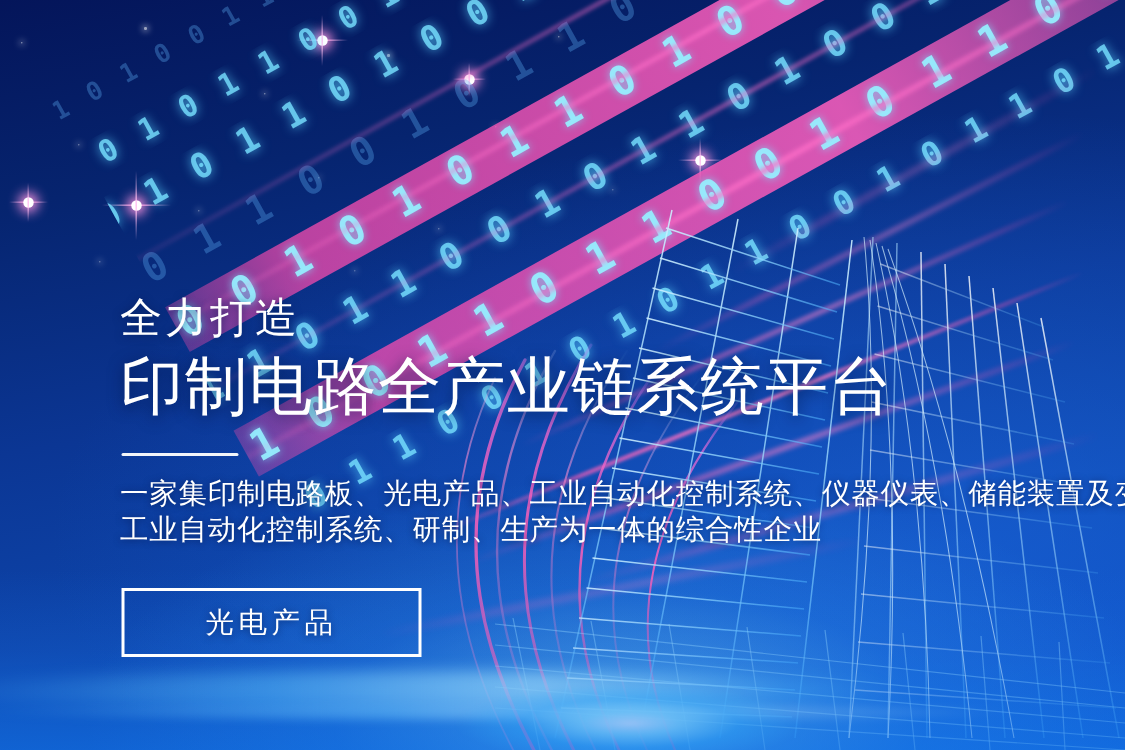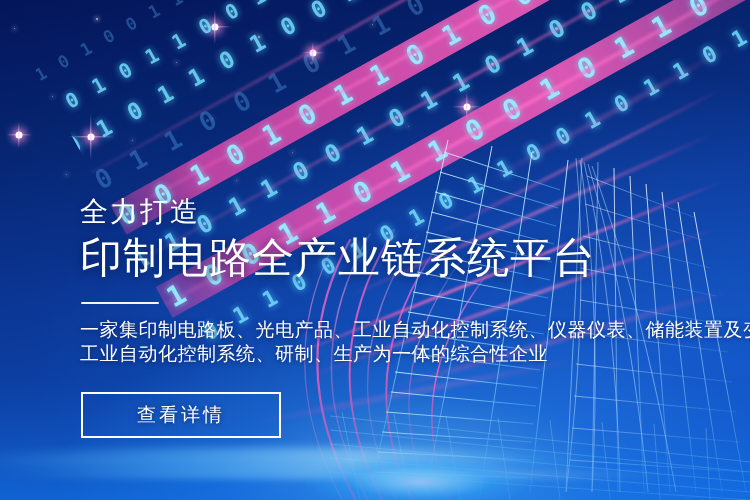--- a/index.html
+++ b/index.html
@@ -304,15 +304,15 @@
 
     <h1 class="headline">印制电路全产业链系统平台</h1>
 
     <div class="divider"></div>
 
     <div class="desc">
       <p>一家集印制电路板、光电产品、工业自动化控制系统、仪器仪表、储能装置及变换器</p>
       <p>工业自动化控制系统、研制、生产为一体的综合性企业</p>
     </div>
 
-    <button class="cta">查看详情</button>
+    <button class="cta">光电产品</button>
   </div>
 </div>
 
 </body></html>

